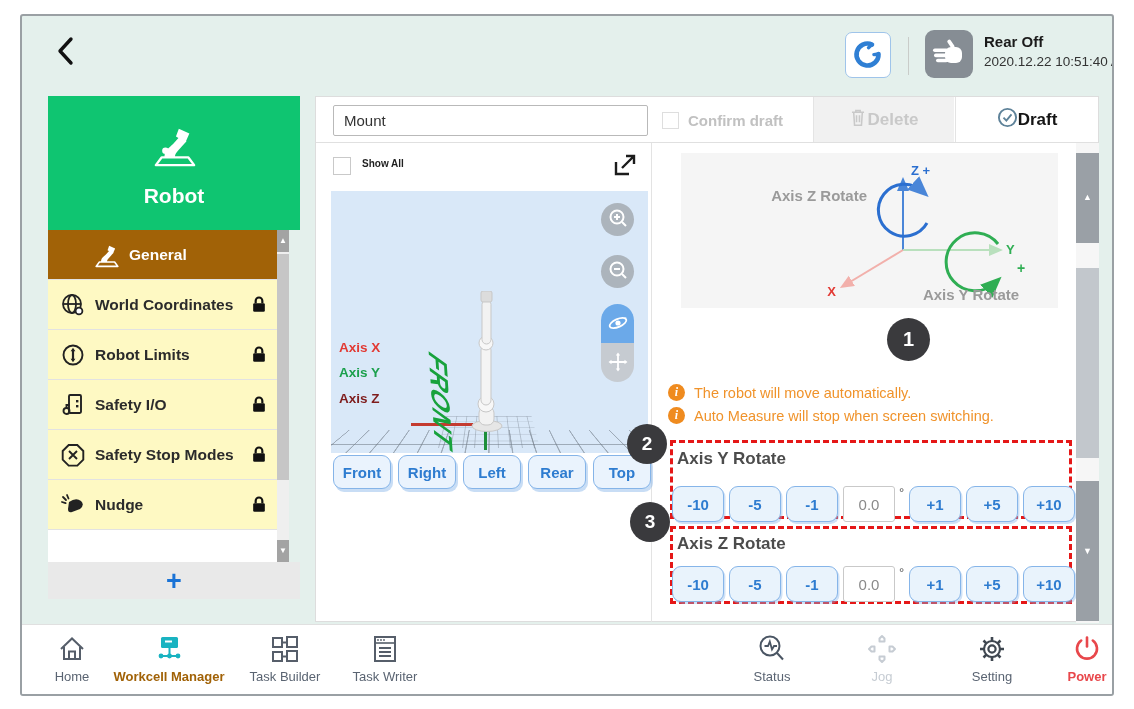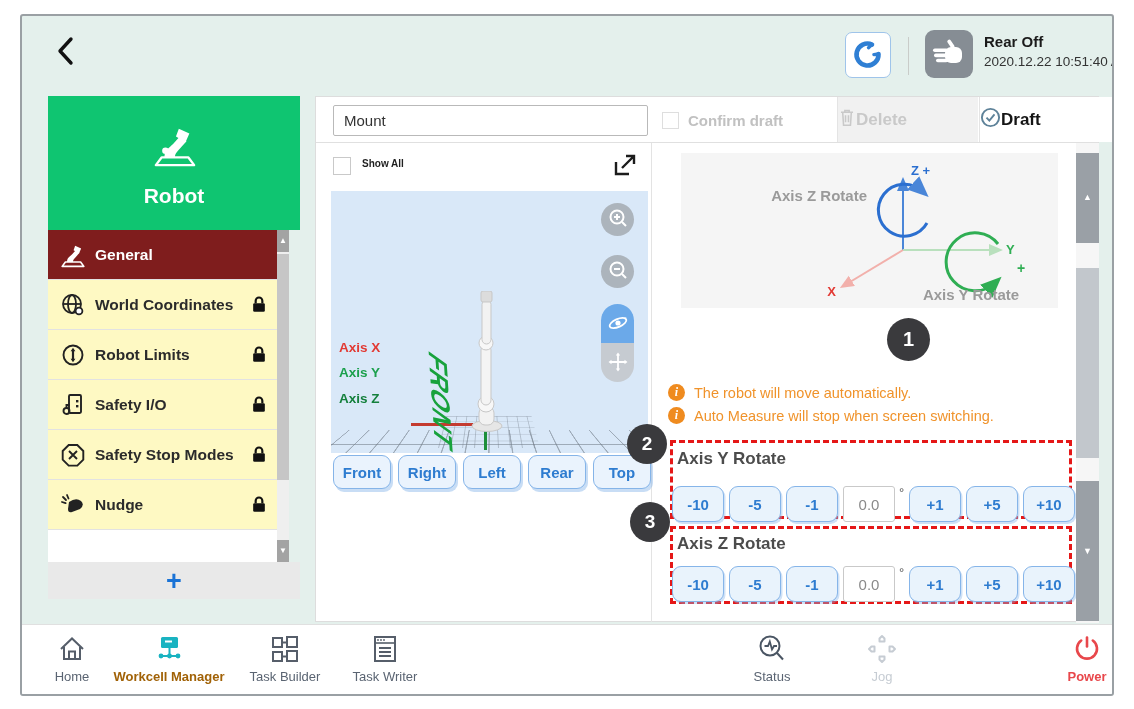--- a/index.html
+++ b/index.html
@@ -16,42 +16,42 @@
   .servo-tile { position:absolute; left:903px; top:14px; width:48px; height:48px; background:#868d94; border-radius:9px; }
   .servo-status { position:absolute; left:962px; top:17px; font-size:15px; font-weight:bold; color:#1b1b1b; white-space:nowrap; }
   .servo-time   { position:absolute; left:962px; top:38px; font-size:13.5px; color:#333; white-space:nowrap; }
 
   
   .sb-head { position:absolute; left:26px; top:80px; width:252px; height:134px; background:#0fc571; text-align:center; }
   .sb-head .sb-title { display:block; margin-top:88px; color:#fff; font-size:21px; font-weight:bold; }
   .sb-head svg { position:absolute; left:104px; top:26px; }
   .sb-list { position:absolute; left:26px; top:214px; width:241px; height:346px; background:#fff; overflow:hidden; }
   .sb-item { position:relative; width:229px; height:50px; border-bottom:1px solid #e2e2e2; display:flex; align-items:center; background:#fef9c3; }
-  .sb-item.active { background:#7f1d1d; }
+  .sb-item.active { background:#a16207;padding-left:34px; }
   .sb-ic { width:26px; height:26px; margin-left:12px; flex:0 0 26px; }
   .sb-label { margin-left:9px; font-size:15.5px; font-weight:bold; color:#2b2b2b; white-space:nowrap; }
   .sb-item.active .sb-label { color:#fff; }
   .lock { margin-left:auto; margin-right:8px; width:20px; height:20px; flex:0 0 20px; }
   .sb-scroll { position:absolute; left:255px; top:214px; width:12px; height:332px; background:#efefef; }
   .sb-scroll .arr-up { position:absolute; top:0; width:12px; height:22px; background:#a3a3a3; color:#fff; font-size:8px; text-align:center; line-height:22px; }
   .sb-scroll .thumb { position:absolute; top:24px; width:12px; height:226px; background:#c6c6c6; }
   .sb-scroll .arr-dn { position:absolute; top:310px; width:12px; height:22px; background:#a3a3a3; color:#fff; font-size:8px; text-align:center; line-height:22px; }
   .sb-plus { position:absolute; left:26px; top:546px; width:252px; height:37px; background:#e9e9e9; border:none;
              color:#1a73d6; font-size:27px; font-weight:bold; line-height:30px; cursor:pointer; }
 
   
   .main { position:absolute; left:293px; top:80px; width:784px; height:526px; background:#fff; border:1px solid #ddd; }
   .hdr { position:absolute; left:0; top:0; width:782px; height:46px; border-bottom:1px solid #e0e0e0; background:#fff; }
   .name-input { position:absolute; left:17px; top:8px; width:315px; height:31px; border:1px solid #b9b9b9; border-radius:2px;
                 font-size:15px; color:#333; padding:0 10px; font-family:inherit; }
   .cbx { position:absolute; width:17px; height:17px; background:#fff; border:1px solid #dedede; }
   .cbx.big { width:18px; height:18px; border:1px solid #c9c9c9; }
   .confirm-cbx { left:346px; top:15px; }
   .confirm-label { position:absolute; left:372px; top:15px; font-size:15px; font-weight:bold; color:#c1c1c1; white-space:nowrap; }
-  .hdr-btn { position:absolute; top:0; height:45px; border:none; border-left:1px solid #e4e4e4; display:flex; align-items:center; font-family:inherit; cursor:pointer;margin-left:24px; }
+  .hdr-btn { position:absolute; top:0; height:45px; border:none; border-left:1px solid #e4e4e4; display:flex; align-items:center; justify-content:center; font-family:inherit; cursor:pointer; }
   .delete-btn { left:497px; width:141px; background:#f1f1f1; color:#c9c9c9; font-size:17px; font-weight:bold; }
   .draft-btn  { left:639px; width:143px; background:#fff; color:#151515; font-size:17px; font-weight:bold; }
 
   .v-divider { position:absolute; left:335px; top:46px; width:1px; height:479px; background:#e3e3e3; }
 
   
   .showall-cbx { left:17px; top:60px; }
   .showall-label { position:absolute; left:46px; top:61px; font-size:10px; font-weight:bold; color:#1f1f1f; }
   .expand-btn { position:absolute; left:294px; top:54px; width:30px; height:30px; background:transparent; border:none; cursor:pointer; }
   .viewer { position:absolute; left:15px; top:94px; width:317px; height:262px; background:#d9e8f8; overflow:hidden; }
@@ -330,21 +330,21 @@
             <circle cx="33" cy="113" r="8" fill="#f7f7f7"></circle>
             <rect x="28" y="54" width="10" height="60" rx="5" fill="#f4f4f4"></rect>
             <circle cx="33" cy="52" r="7" fill="#f7f7f7"></circle>
             <rect x="29" y="9" width="9" height="44" rx="4.5" fill="#f2f2f2"></rect>
             <rect x="28" y="0" width="11" height="11" rx="2" fill="#dcdcdc"></rect>
           </g>
         </svg>
       </span>
       <div class="axis-key" style="top:149px;color:#e23a34">Axis X</div>
       <div class="axis-key" style="top:174px;color:#1ca04d">Axis Y</div>
-      <div class="axis-key" style="top:200px;color:#15803d">Axis Z</div>
+      <div class="axis-key" style="top:200px;color:#7f1d1d">Axis Z</div>
 
       <button class="zoom-btn zin">
         <svg width="26" height="26" viewBox="0 0 26 26" style="margin-top:1px">
           <circle cx="12" cy="11" r="6.5" fill="none" stroke="#fff" stroke-width="2"></circle>
           <path d="M9 11 h6 M12 8 v6 M17 16 l4 4" stroke="#fff" stroke-width="2"></path>
         </svg>
       </button>
       <button class="zoom-btn zout">
         <svg width="26" height="26" viewBox="0 0 26 26" style="margin-top:1px">
           <circle cx="12" cy="11" r="6.5" fill="none" stroke="#fff" stroke-width="2"></circle>
@@ -514,20 +514,32 @@
           <g fill="none" stroke="#c6ccd3" stroke-width="2" stroke-linejoin="round">
             <path d="M13.5 8.5 v-3 l2.5-2.5 2.5 2.5 v3 z"></path>
             <path d="M13.5 23.5 v3 l2.5 2.5 2.5-2.5 v-3 z"></path>
             <path d="M8.5 13.5 h-3 L3 16 l2.5 2.5 h3 z"></path>
             <path d="M23.5 13.5 h3 L29 16 l-2.5 2.5 h-3 z"></path>
           </g>
         </svg>
       </span>
       <span class="nav-label">Jog</span>
     </div>
+    <div class="nav-item" style="left:905px">
+      <span>
+        <svg width="32" height="32" viewBox="0 0 32 32">
+          <g stroke="#3f4750" stroke-width="2.6">
+            <path d="M16 4 v4 M16 24 v4 M4 16 h4 M24 16 h4 M7.5 7.5 l2.9 2.9 M21.6 21.6 l2.9 2.9 M24.5 7.5 l-2.9 2.9 M10.4 21.6 l-2.9 2.9"></path>
+          </g>
+          <circle cx="16" cy="16" r="8" fill="#fff" stroke="#3f4750" stroke-width="2.2"></circle>
+          <circle cx="16" cy="16" r="3.6" fill="none" stroke="#3f4750" stroke-width="2.2"></circle>
+        </svg>
+      </span>
+      <span class="nav-label">Setting</span>
+    </div>
     <div class="nav-item power" style="left:1000px">
       <span>
         <svg width="32" height="32" viewBox="0 0 32 32">
           <path d="M16 4.5 v9" stroke="#e8474b" stroke-width="2.6" stroke-linecap="round"></path>
           <path d="M10.2 7.5 a10 10 0 1 0 11.6 0" fill="none" stroke="#e8474b" stroke-width="2.6" stroke-linecap="round"></path>
         </svg>
       </span>
       <span class="nav-label">Power</span>
     </div>
   </div>

